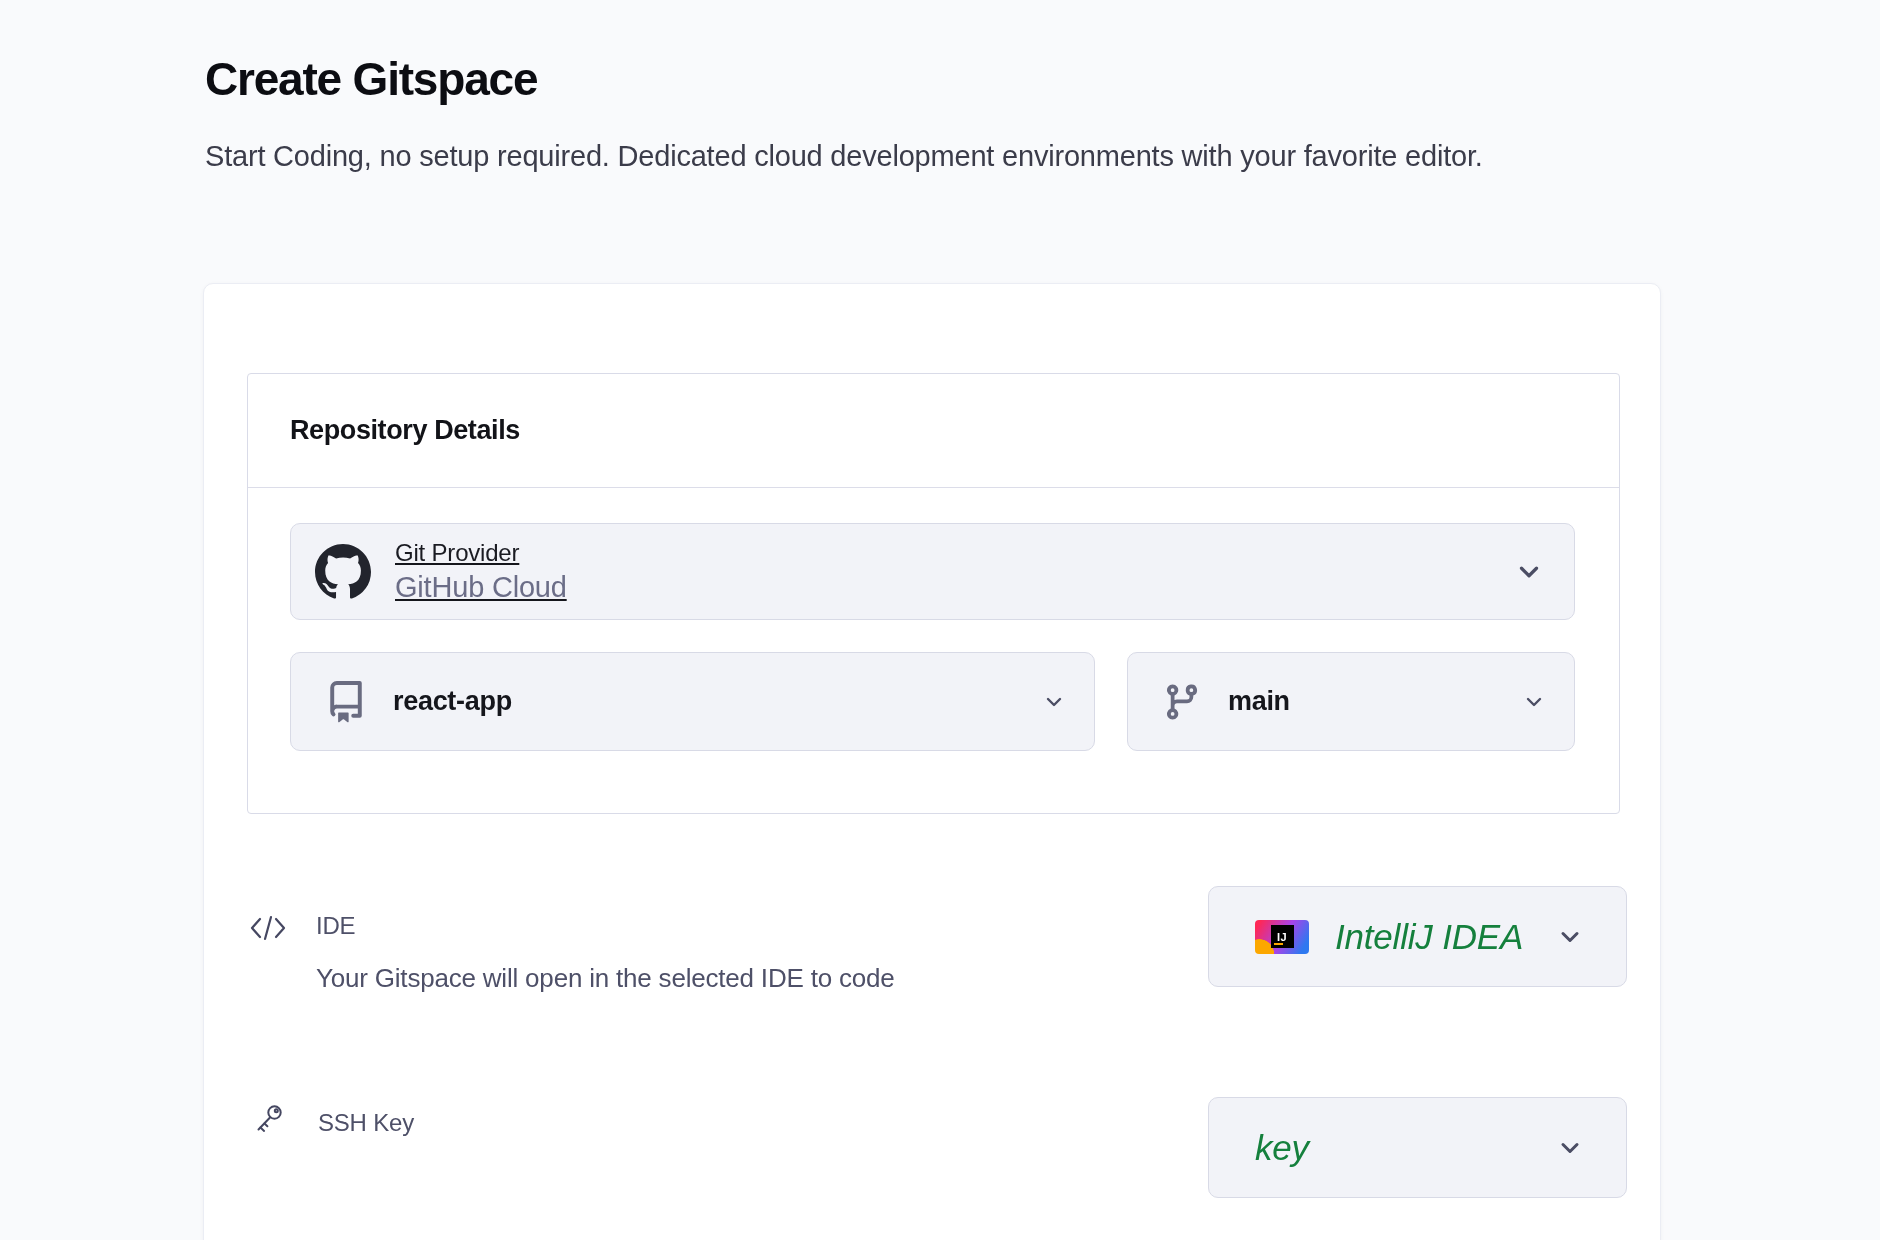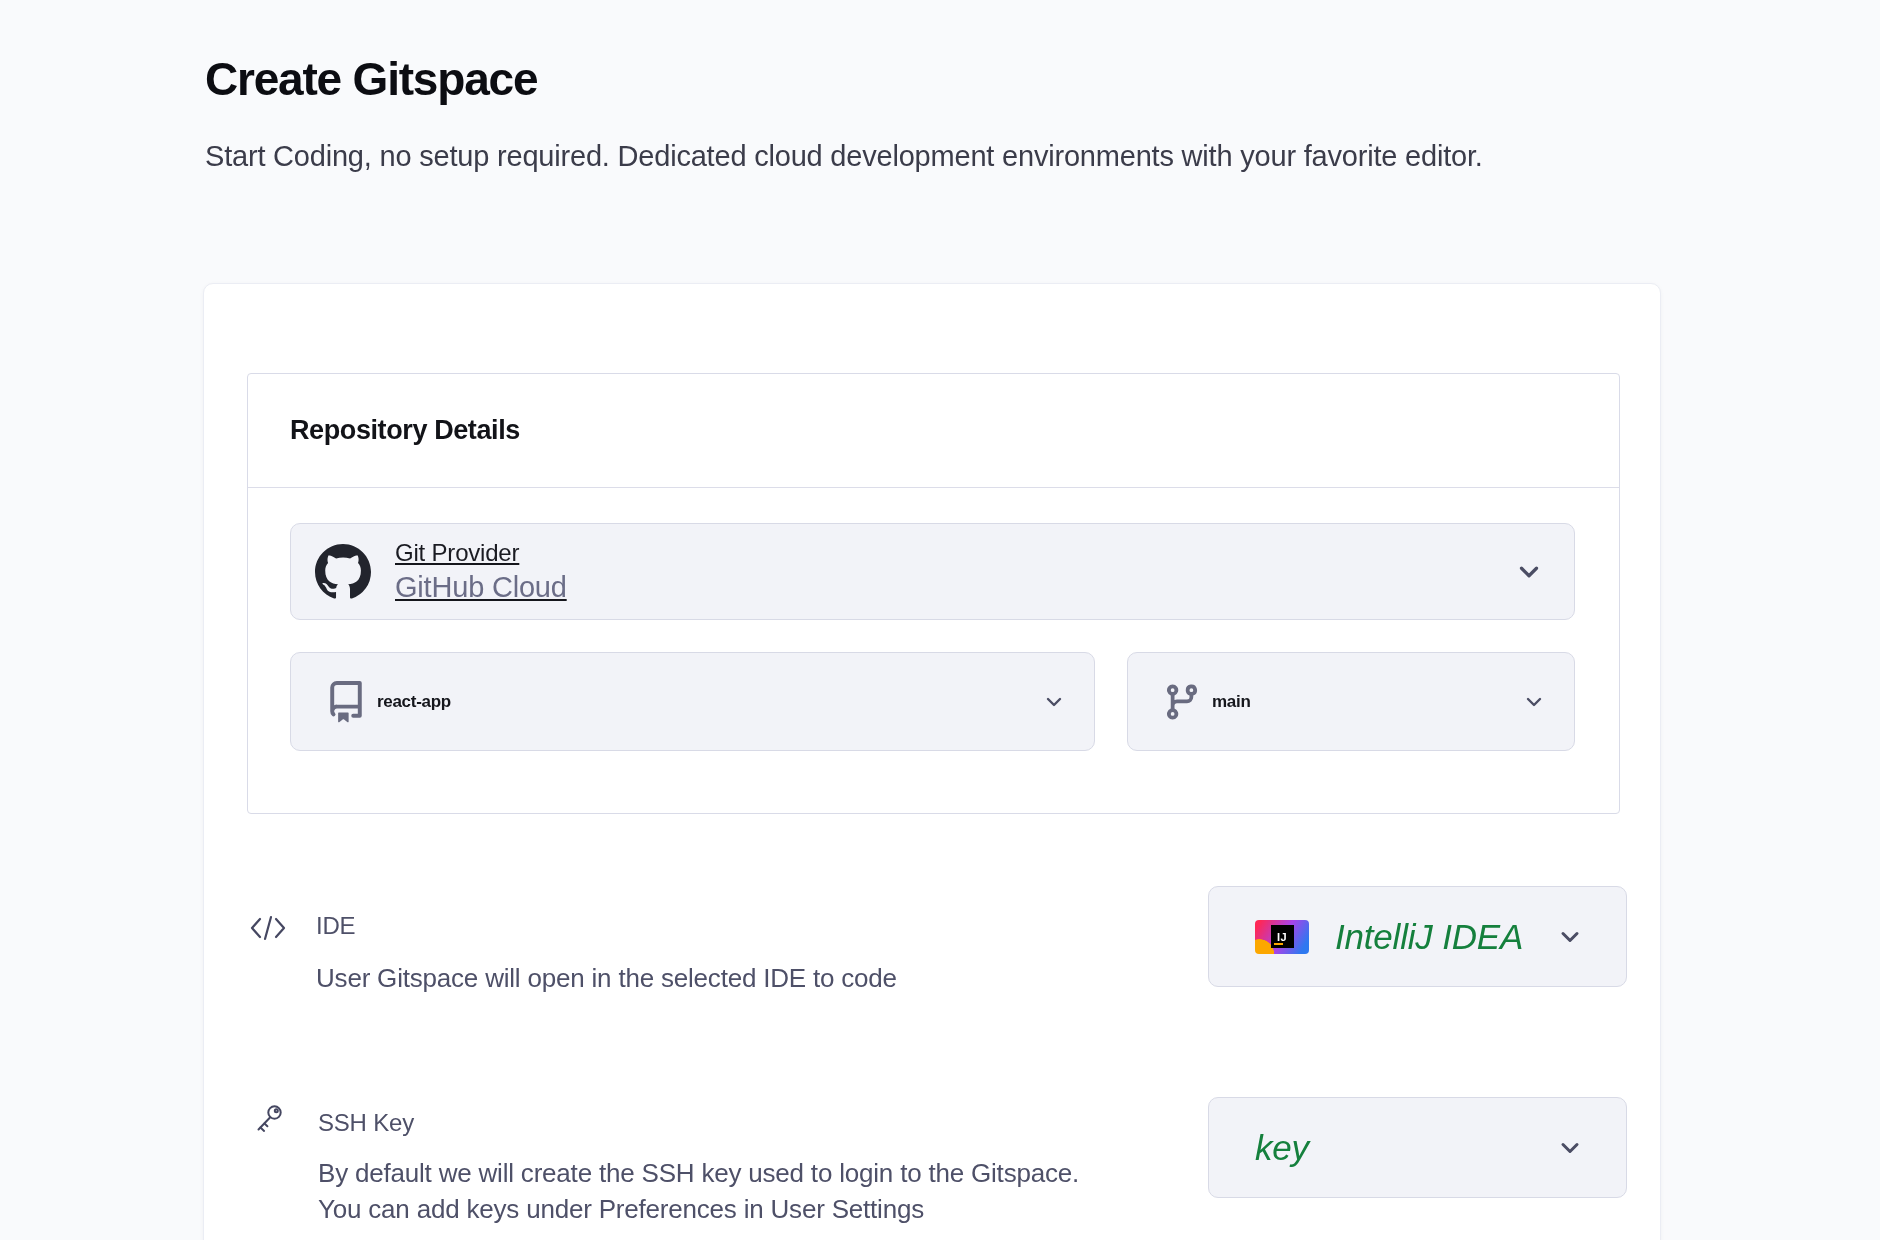--- a/index.html
+++ b/index.html
@@ -48,21 +48,21 @@
 
   .gp-select { height:97px; padding:0 30px 0 24px; margin-bottom:32px; }
   .gp-labels { margin-left:24px;text-decoration:underline; }
   .gp-label { font-size:24px; font-weight:500; color:#1a1b22; line-height:30px; }
   .gp-value { font-size:29px; font-weight:400; color:#6b6d87; line-height:36px; margin-top:1px;text-align:right; }
   .gh-icon { display:flex; color:#22242d; }
 
   .row2 { display:flex; gap:32px; }
   .repo-select { width:805px; height:99px; padding:0 28px 0 34px; }
   .branch-select { width:448px; height:99px; padding:0 28px 0 34px; }
-  .select-value { font-size:17px; font-weight:700; color:#15161c; margin-left:10px; letter-spacing:-0.3px; }
+  .select-value { font-size:27px; font-weight:700; color:#15161c; margin-left:26px; letter-spacing:-0.3px; }
   .obj-icon { display:flex; color:#696b80; }
 
   
   .field-icon { position:absolute; display:flex; color:#454761; }
   .field-label { position:absolute; font-size:24px; font-weight:500; color:#4e5068; }
   .field-desc  { position:absolute; font-size:26px; font-weight:400; color:#4e5068; line-height:36px; }
 
   .icon-code { left:45px; top:630px; }
   .label-ide { left:112px; top:628px; }
   .desc-ide  { left:112px; top:676px; }
@@ -163,21 +163,21 @@
     </section>
 
     <span class="field-icon icon-code">
       <svg width="38" height="28" viewBox="0 0 38 26" fill="none" stroke="currentColor" stroke-width="2.2" stroke-linecap="round" stroke-linejoin="round">
         <path d="M11 4 3 13l8 9"></path>
           <path d="M27 4l8 9-8 9"></path>
           <path d="M22 2 16 24"></path>
       </svg>
     </span>
     <div class="field-label label-ide">IDE</div>
-    <div class="field-desc desc-ide">User Gitspace will open in the selected IDE to code</div>
+    <div class="field-desc desc-ide">Your Gitspace will open in the selected IDE to code</div>
 
     <div class="select mini-select ide-select">
       <span class="ij-logo">
         <span class="ij-inner">IJ</span>
       </span>
       <span class="mini-value">IntelliJ IDEA</span>
       <span class="chev">
         <svg width="28" height="28" viewBox="0 0 24 24" fill="none" stroke="currentColor" stroke-width="2.6" stroke-linecap="round" stroke-linejoin="round">
             <path d="M6 9l6 6 6-6"></path>
           </svg>
@@ -187,24 +187,20 @@
     <span class="field-icon icon-key">
       <svg width="32" height="34" viewBox="0 0 32 34" fill="none" stroke="currentColor" stroke-width="2" stroke-linecap="round" stroke-linejoin="round">
         <circle cx="21.5" cy="10.5" r="6.2"></circle>
         <circle cx="23.3" cy="8.7" r="1.5"></circle>
         <path d="M17 15.5 5.5 27.5"></path>
         <path d="M7.5 25.5l3.6 3.4"></path>
         <path d="M11.5 21.5l2.9 2.8"></path>
       </svg>
     </span>
     <div class="field-label label-ssh">SSH Key</div>
-    <div class="field-desc desc-ssh">
-      <div>By default we will create the SSH key used to login to the Gitspace.</div>
-      <div>You can add keys under Preferences in User Settings</div>
-    </div>
 
     <div class="select mini-select key-select">
       <span class="mini-value">key</span>
       <span class="chev">
         <svg width="28" height="28" viewBox="0 0 24 24" fill="none" stroke="currentColor" stroke-width="2.6" stroke-linecap="round" stroke-linejoin="round">
             <path d="M6 9l6 6 6-6"></path>
           </svg>
       </span>
     </div>
 

